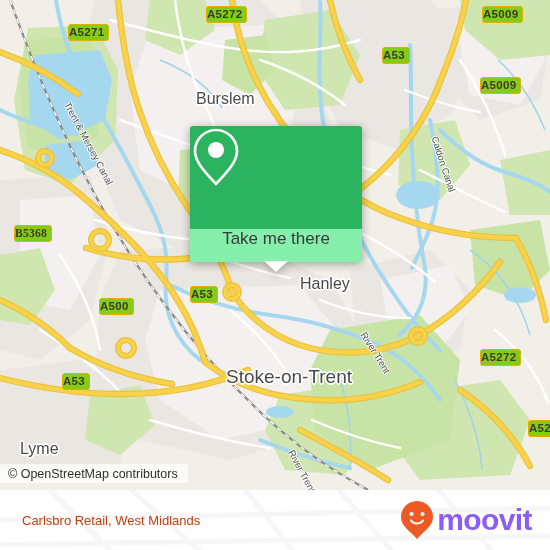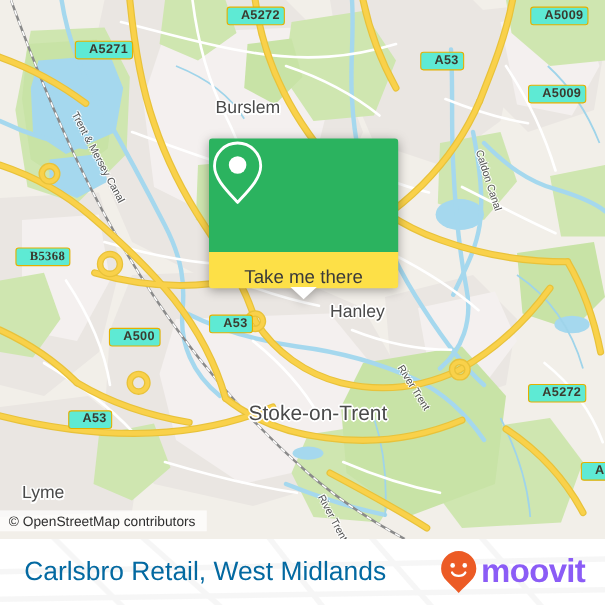--- a/index.html
+++ b/index.html
@@ -9,28 +9,28 @@
     background:#ffffff;
   }
   #app{position:relative;width:550px;height:550px;overflow:hidden;}
 
   
   #map{position:absolute;left:0;top:0;width:550px;height:490px;overflow:hidden;background:#f2efe9;}
   #map svg{position:absolute;left:0;top:0;}
 
   .road-shield{
     position:absolute;
-    background:#5eead4;
+    background:#84cc16;
     border:1.6px solid #e2b000;
     border-radius:3px;
     color:#3b3b2f;
     font-size:11.5px;
     font-weight:bold;
     letter-spacing:.3px;
-    padding:1px 4px 2px 12px;
+    padding:1px 4px 2px 0;
     line-height:12px;
     white-space:nowrap;
     font-family:"Liberation Sans", sans-serif;
   }
 
   .place-label{
     position:absolute;
     color:#4a4a4a;
     white-space:nowrap;
     text-shadow:
@@ -63,42 +63,42 @@
   
   #popup{
     position:absolute;left:190px;top:126px;width:172px;
     filter:drop-shadow(0 2px 5px rgba(0,0,0,.35));
   }
   #popup-top{
     background:#2bb35f;height:103px;border-radius:3px 3px 0 0;
     display:flex;align-items:center;justify-content:center;
   }
   #popup-bottom{
-    background:#fde047;height:33px;border-radius:0 0 3px 3px;
-    display:flex;align-items:flex-end;justify-content:center;
+    background:#86efac;height:33px;border-radius:0 0 3px 3px;
+    display:flex;align-items:flex-start;justify-content:center;
     position:relative;
   }
   #popup-label{font-size:17px;color:#3a3a3a;font-family:"Liberation Sans", sans-serif;}
   #popup-tail{
     position:absolute;left:50%;transform:translateX(-50%);bottom:-10px;
     width:0;height:0;
     border-left:12px solid transparent;
     border-right:12px solid transparent;
     border-top:11px solid #ffffff;
   }
 
   
   #footer{
     position:absolute;left:0;top:490px;width:550px;height:60px;
     background:#ffffff;overflow:hidden;
   }
   #footer-bg{position:absolute;left:0;top:0;opacity:.07;}
   #footer-title{
     position:absolute;left:22px;top:50%;transform:translateY(-50%);
-    font-size:24px;color:#0369a1;white-space:nowrap;
+    font-size:13px;color:#c2410c;white-space:nowrap;
     font-family:"Liberation Sans", sans-serif;
   }
   #brand{
     position:absolute;right:18px;top:50%;transform:translateY(-50%);
     display:flex;align-items:center;gap:3px;
   }
   #brand-name{
     font-size:30px;color:#8b5cf6;letter-spacing:-.6px;
     font-family:"Liberation Sans", sans-serif;font-weight:bold;
   }
@@ -258,21 +258,21 @@
         <circle cx="100" cy="240" r="9"></circle>
           <circle cx="126" cy="348" r="8"></circle>
         <circle cx="232" cy="292" r="7"></circle>
           <circle cx="418" cy="336" r="7"></circle>
         <circle cx="45" cy="158" r="7"></circle>
           <circle cx="296" cy="228" r="7"></circle>
       </g>
     </svg>
 
     <div id="shields">
-        <div class="road-shield" style="left: 68px; top: 37px;">A5271</div>
+        <div class="road-shield" style="left: 68px; top: 24px;">A5271</div>
         <div class="road-shield" style="left: 206px; top: 6px;">A5272</div>
         <div class="road-shield" style="left: 482px; top: 6px;">A5009</div>
         <div class="road-shield" style="left: 382px; top: 47px;">A53</div>
         <div class="road-shield" style="left: 480px; top: 77px;">A5009</div>
         <div class="road-shield" style="left: 14px; top: 225px; font-family: Liberation Serif, serif;">B5368</div>
         <div class="road-shield" style="left: 99px; top: 298px;">A500</div>
         <div class="road-shield" style="left: 190px; top: 286px;">A53</div>
         <div class="road-shield" style="left: 62px; top: 373px;">A53</div>
         <div class="road-shield" style="left: 480px; top: 349px;">A5272</div>
         <div class="road-shield" style="left: 528px; top: 420px;">A52</div>

